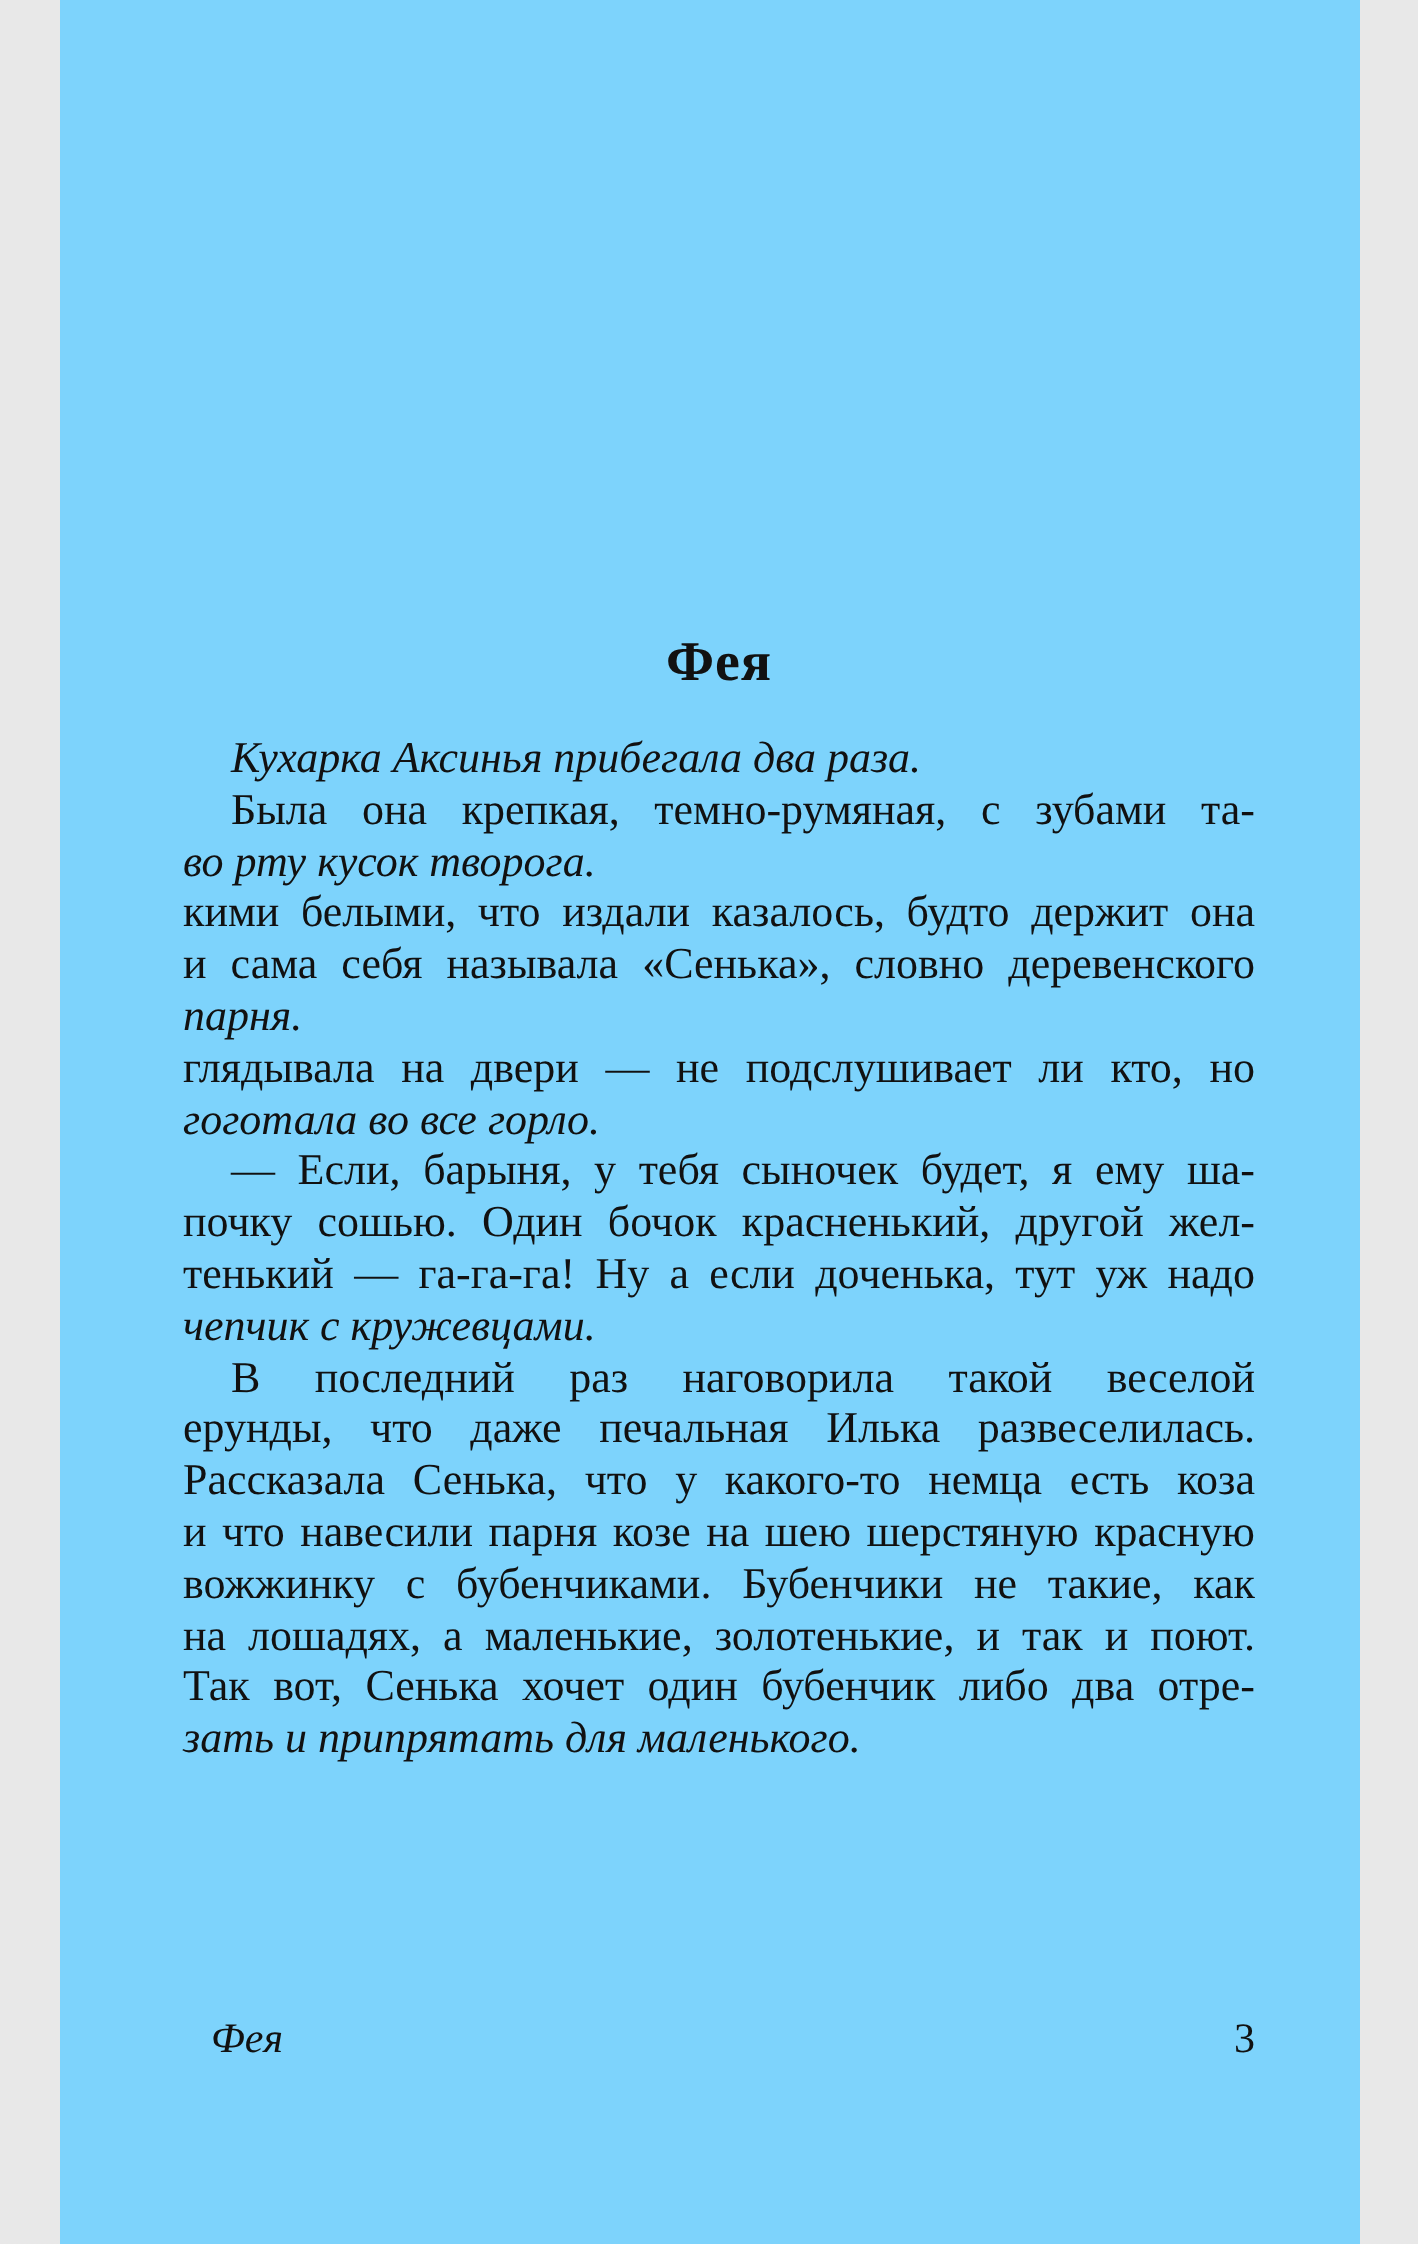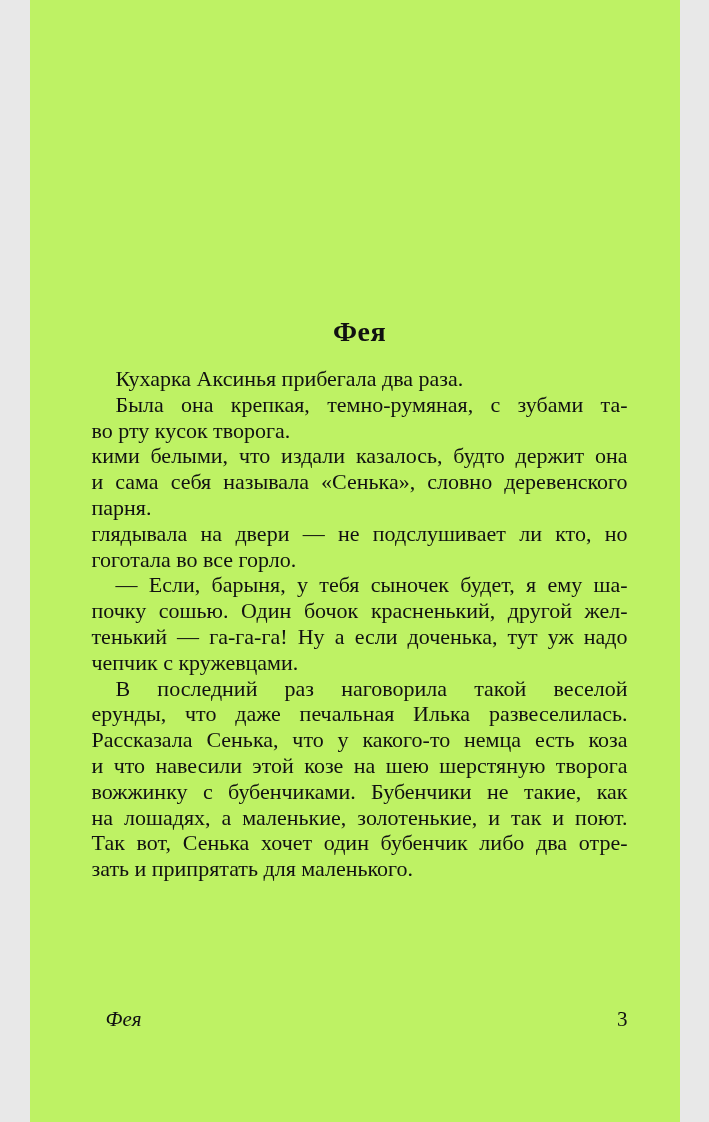--- a/index.html
+++ b/index.html
@@ -5,21 +5,21 @@
   html, body {
     margin: 0;
     padding: 0;
     background: #e8e8e8;
   }
   .page {
     position: relative;
     width: 650px;
     height: 1122px;
     margin: 0 auto;
-    background: #bef264;
+    background: #7dd3fc;
     color: #111111;
     font-family: "Liberation Serif", "DejaVu Serif", serif;
     overflow: hidden;
   }
   .chapter-title {
     position: absolute;
     left: 62px;
     top: 316px;
     width: 536px;
     text-align: center;
@@ -39,20 +39,21 @@
   .paragraph { margin: 0; padding: 0; }
   .line {
     text-align: justify;
     text-align-last: justify;
     white-space: nowrap;
     overflow: visible;
   }
   .line.last {
     text-align-last: left;
     white-space: normal;
+    font-style: italic;
   }
   .line.first { text-indent: 24px; }
   .page-footer {
     position: absolute;
     left: 62px;
     top: 1006px;
     width: 536px;
     display: flex;
     justify-content: space-between;
     align-items: baseline;
@@ -93,21 +94,21 @@
       <div class="paragraph">
         <div class="line first">— Если, барыня, у тебя сыночек будет, я ему ша-</div>
         <div class="line">почку сошью. Один бочок красненький, другой жел-</div>
         <div class="line">тенький — га-га-га! Ну а если доченька, тут уж надо</div>
         <div class="line last">чепчик с кружевцами.</div>
       </div>
       <div class="paragraph">
         <div class="line first">В последний раз наговорила такой веселой</div>
         <div class="line">ерунды, что даже печальная Илька развеселилась.</div>
         <div class="line">Рассказала Сенька, что у какого-то немца есть коза</div>
-        <div class="line">и что навесили этой козе на шею шерстяную творога</div>
+        <div class="line">и что навесили парня козе на шею шерстяную красную</div>
         <div class="line">вожжинку с бубенчиками. Бубенчики не такие, как</div>
         <div class="line">на лошадях, а маленькие, золотенькие, и так и поют.</div>
         <div class="line">Так вот, Сенька хочет один бубенчик либо два отре-</div>
         <div class="line last">зать и припрятать для маленького.</div>
       </div>
     </div>
 
   <div class="page-footer">
     <span class="running-title">Фея</span>
     <span class="page-number">3</span>

